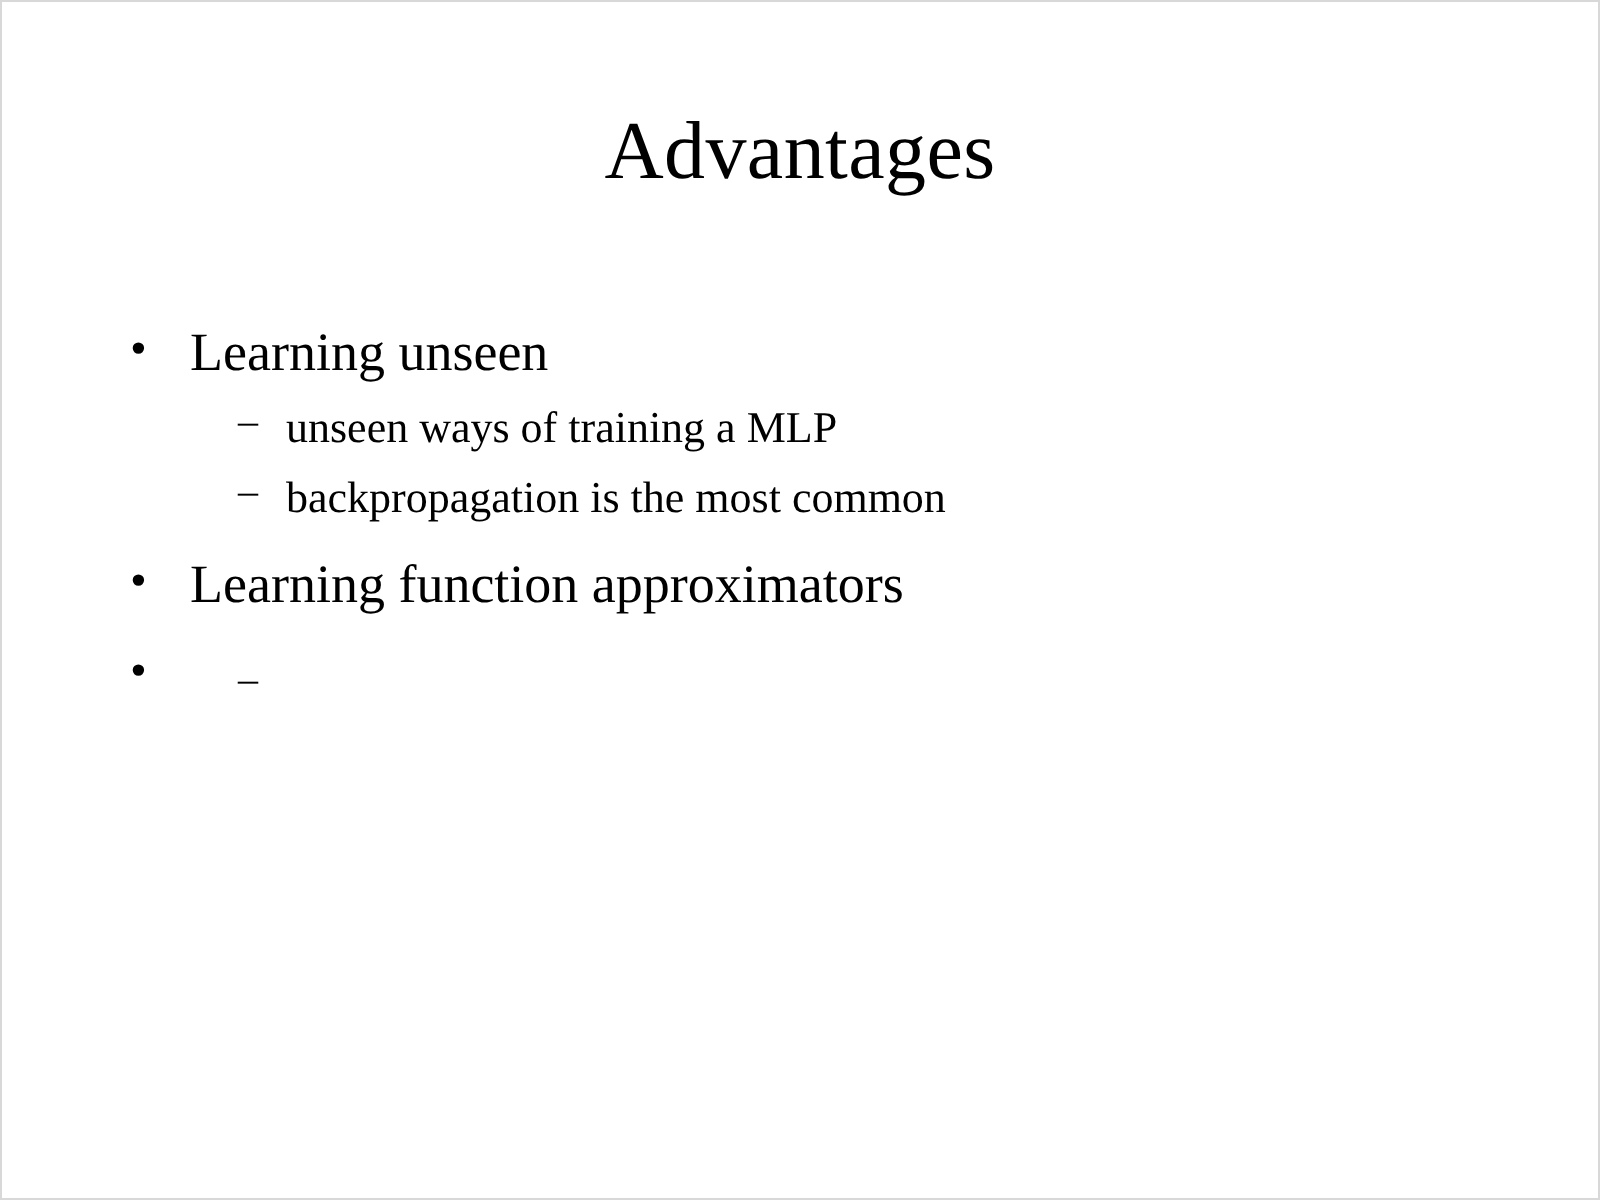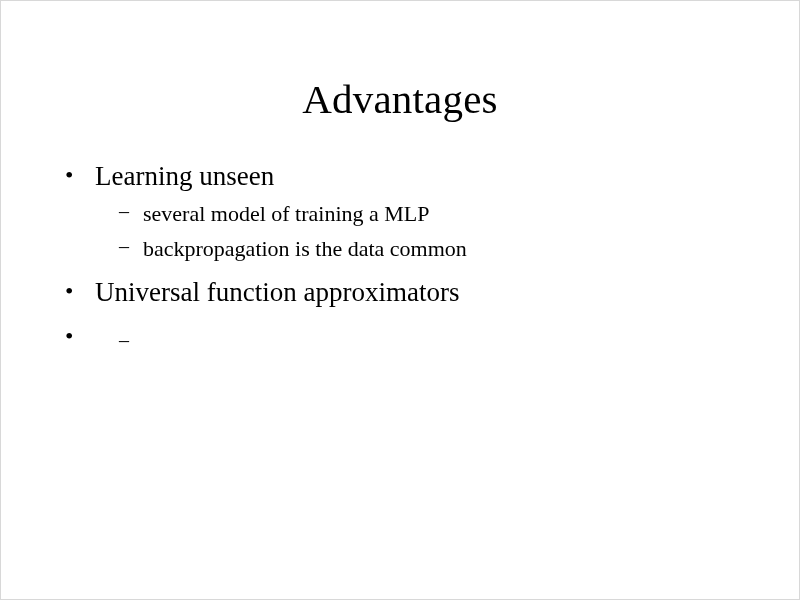--- a/index.html
+++ b/index.html
@@ -21,21 +21,21 @@
     box-sizing: border-box;
     background: #ffffff;
     border: 1px solid #d8d8d8;
   }
   .slide-title {
     text-align: center;
     font-size: 41px;
     line-height: 1.1;
     font-weight: normal;
     margin: 0;
-    padding-top: 76px;
+    padding-top: 52px;
     letter-spacing: 0.2px;
   }
   .body-list {
     list-style: none;
     margin: 0;
     padding: 0;
     position: absolute;
     top: 160px;
     left: 58px;
     right: 40px;
@@ -80,33 +80,33 @@
 
   <ul class="body-list">
 
     <li class="lvl1">
       <span class="bullet">•</span>
       <span>Learning unseen</span>
     </li>
 
     <li class="lvl2">
       <span class="dash">–</span>
-      <span>several model of training a MLP</span>
+      <span>unseen ways of training a MLP</span>
     </li>
 
     <li class="lvl2">
       <span class="dash">–</span>
-      <span>backpropagation is the data common</span>
+      <span>backpropagation is the most common</span>
     </li>
 
     <li class="spacer-1"></li>
 
     <li class="lvl1">
       <span class="bullet">•</span>
-      <span>Universal function approximators</span>
+      <span>Learning function approximators</span>
     </li>
 
     <li class="spacer-2"></li>
 
     <li class="lvl1">
       <span class="bullet">•</span>
     </li>
 
     <li class="lvl2">
       <span class="dash">–</span>

